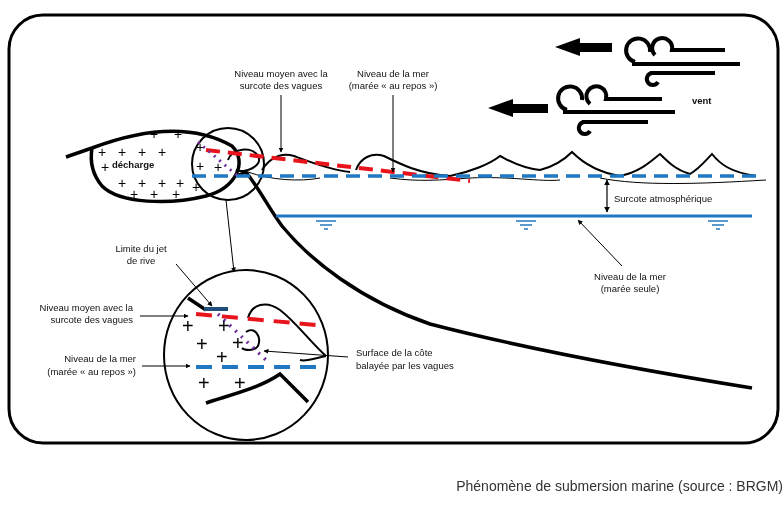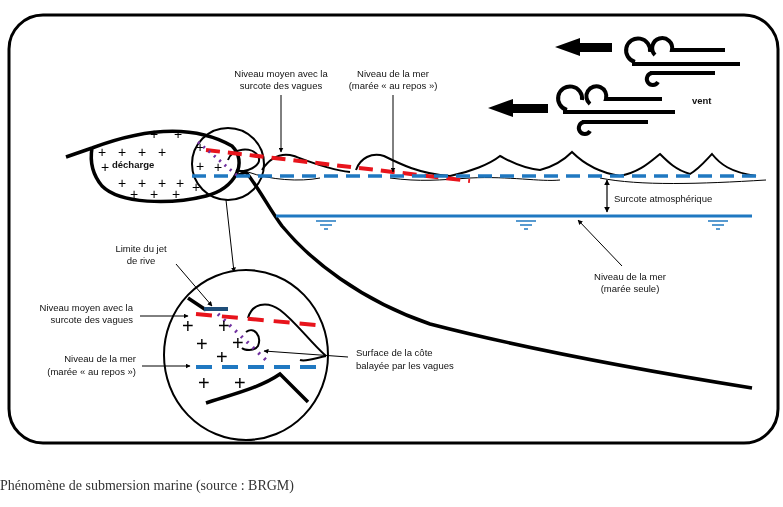--- a/index.html
+++ b/index.html
@@ -1,20 +1,20 @@
 <!DOCTYPE html>
 <html><head>
 <meta charset="utf-8">
 <style>
   html, body { margin:0; padding:0; background:#ffffff; }
   body { width:783px; height:507px; position:relative; overflow:hidden; font-family:"Liberation Sans", sans-serif; }
   #diagram { position:absolute; left:0; top:0; width:783px; height:460px; }
   .lbl { font-family:"Liberation Sans", sans-serif; font-size:9.5px; fill:#111; }
   .bold { font-weight:bold; }
-  #caption { position:absolute; left:0; top:478px; width:783px; text-align:left; font-family:Liberation Serif, serif; font-size:14px; color:#333; }
+  #caption { position:absolute; left:0; top:478px; width:783px; text-align:right; font-family:Liberation Sans, sans-serif; font-size:14px; color:#333; }
 </style>
 </head>
 <body>
 
 <svg id="diagram" viewBox="0 0 783 460" xmlns="http://www.w3.org/2000/svg">
   <defs>
     <marker id="arr" viewBox="0 0 10 10" refX="9" refY="5" markerWidth="6" markerHeight="6" orient="auto-start-reverse">
       <path d="M0,0 L10,5 L0,10 z" fill="#000"></path>
     </marker>
     <marker id="arrS" viewBox="0 0 10 10" refX="9" refY="5" markerWidth="5" markerHeight="5" orient="auto-start-reverse">

